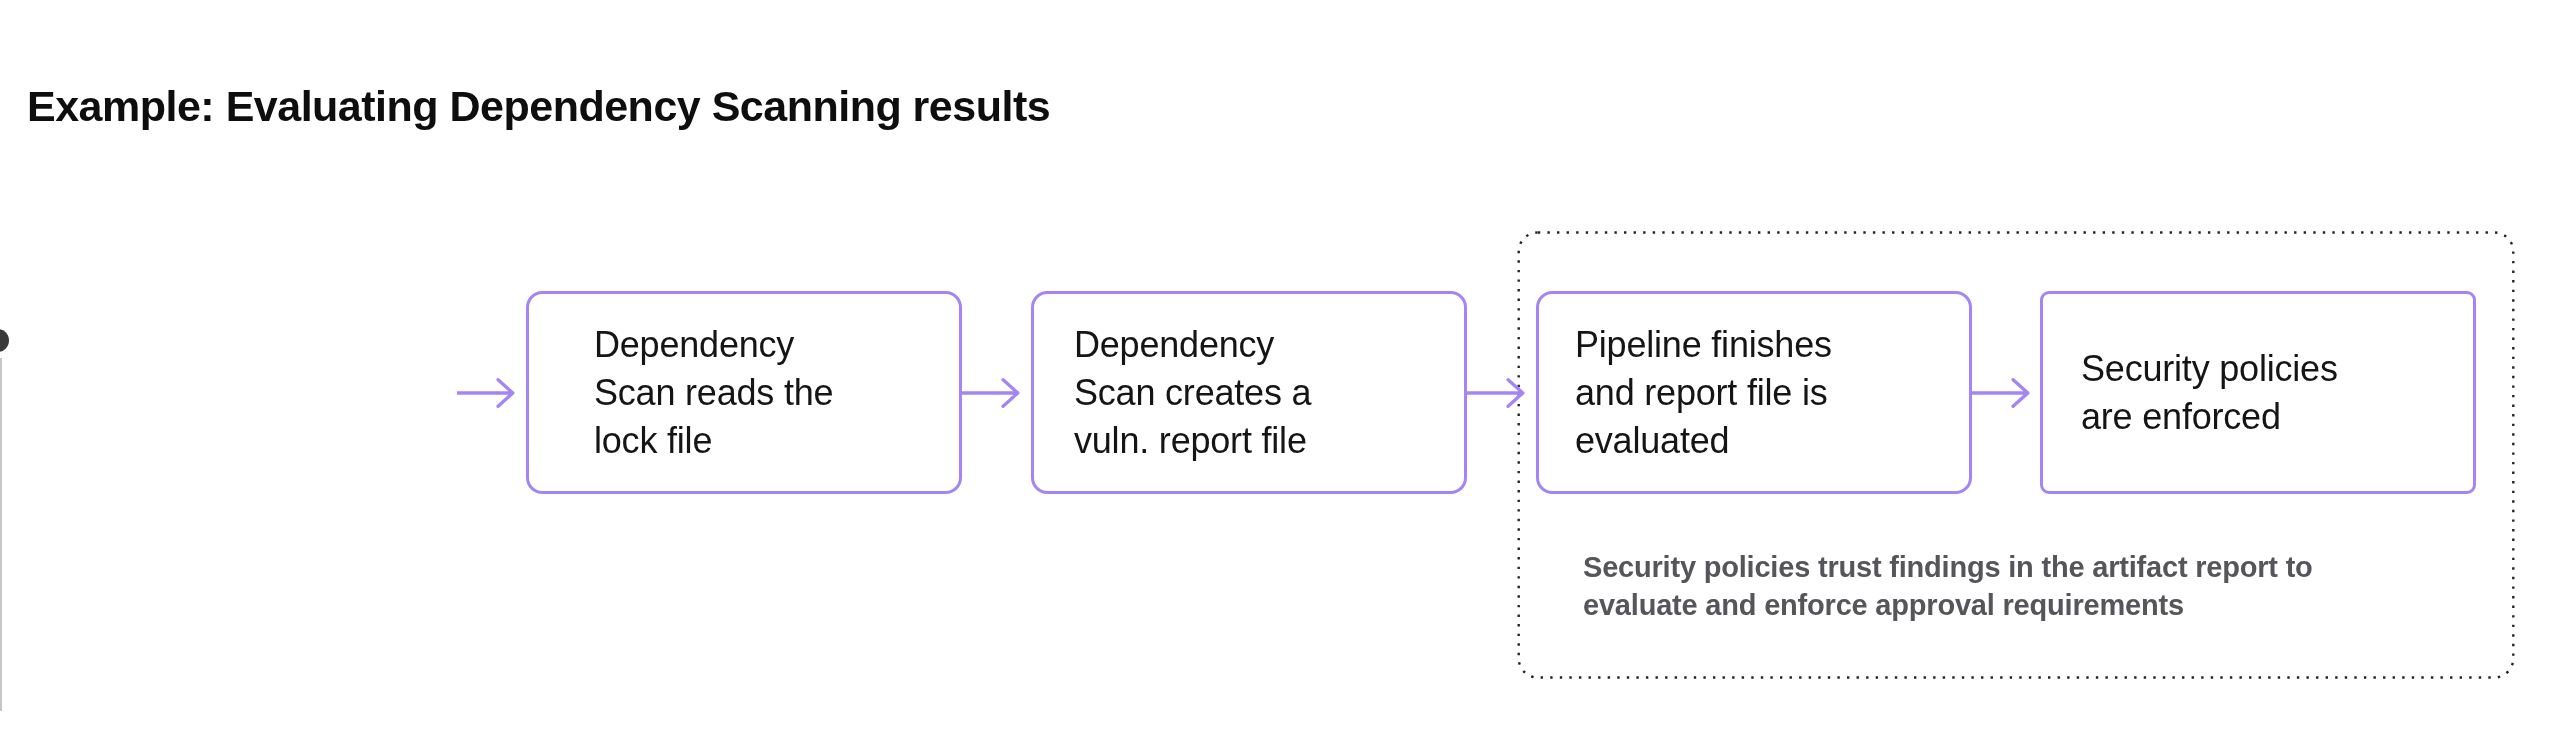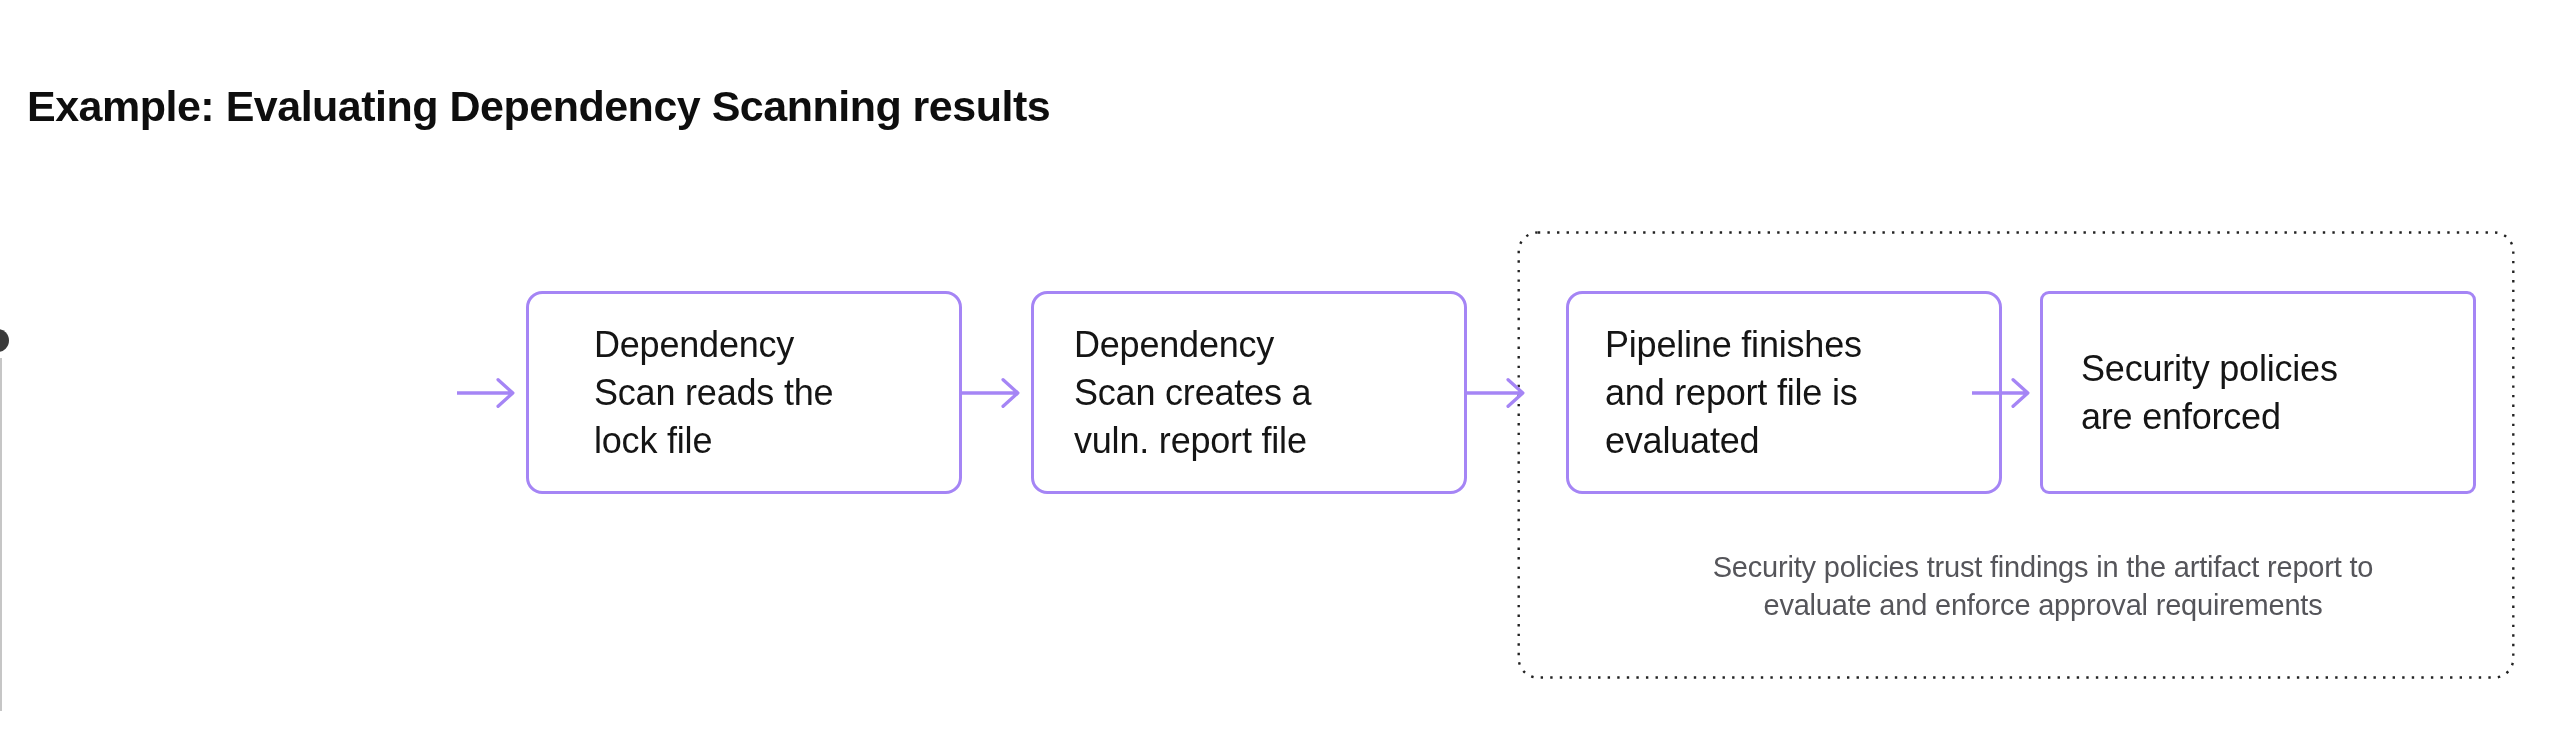--- a/index.html
+++ b/index.html
@@ -61,44 +61,43 @@
   .flow-box .box-text{
     font-size:36px;
     line-height:48px;
     color:var(--box-text);
     white-space:pre-line;
     letter-spacing:-0.2px;
   }
   .b1{left:21px;padding-left:42px;}
   .b2{left:526px;padding-left:65px;}
   .b3{left:1031px;padding-left:40px;}
-  .b4{left:1536px;padding-left:36px;margin-left:30px;}
+  .b4{left:1536px;padding-left:36px;}
   .b5{left:2040px;padding-left:38px;border-radius:9px;}
   .arrow{
     position:absolute;
     top:374px;
     width:67px;
     height:38px;
   }
   .a1{left:457px;}
   .a2{left:962px;}
   .a3{left:1467px;}
   .a4{left:1972px;}
   .caption{
     position:absolute;
     left:1583px;
     top:548px;
     width:920px;
     font-size:29px;
-    font-weight:400;
+    font-weight:700;
     line-height:38px;
     color:var(--caption-text);
     white-space:pre-line;
     letter-spacing:-0.2px;
-    text-align:center;
   }
   .edge-pin{
     position:absolute;
     left:-14.4px;
     top:329px;
     width:23px;
     height:23px;
     border-radius:50%;
     background:var(--artifact-dark);
   }

